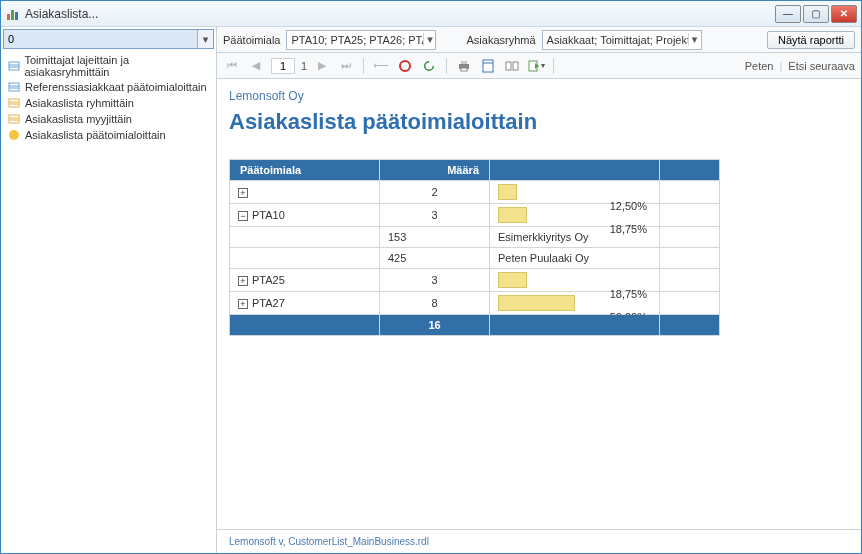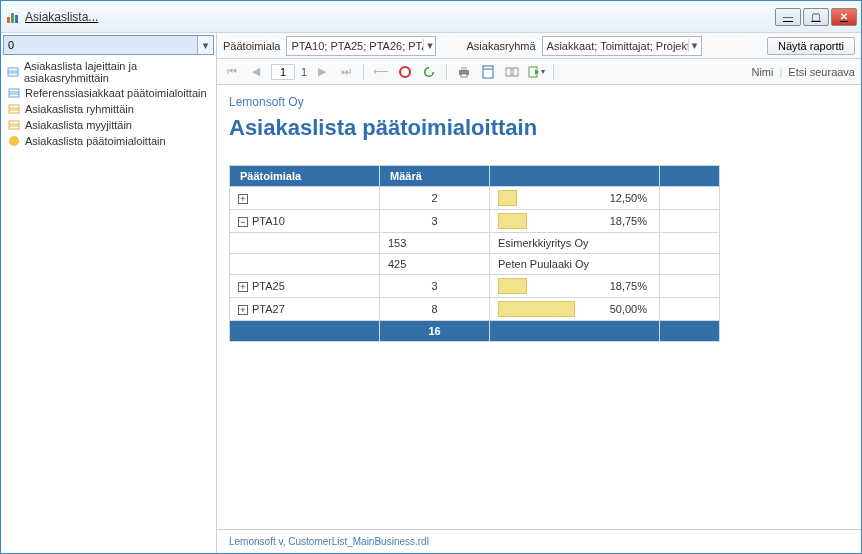--- a/index.html
+++ b/index.html
@@ -1,20 +1,20 @@
 <!DOCTYPE html>
 <html><head>
 <meta charset="utf-8">
 <style>
 * { box-sizing: border-box; margin: 0; padding: 0; }
 body { font-family: "Segoe UI", Tahoma, sans-serif; font-size: 11px; background: #fff; }
 
 .window { width: 862px; height: 554px; border: 1px solid #3a85c4; background: #f0f4f8; display: flex; flex-direction: column; }
 
-.titlebar { height: 32px; background: linear-gradient(#f6fafd, #e7f0f8); display: flex; align-items: center; padding: 7px 4px; border-bottom: 1px solid #c9d7e6; text-decoration: underline; }
+.titlebar { height: 26px; background: linear-gradient(#f6fafd, #e7f0f8); display: flex; align-items: center; padding: 7px 4px; border-bottom: 1px solid #c9d7e6; }
 .titlebar .app-icon { width: 16px; height: 16px; margin-right: 4px; }
 .titlebar .title { flex: 1; color: #333; font-size: 12px; }
 .titlebar .win-buttons { display: flex; gap: 2px; }
 .titlebar .win-buttons div { width: 26px; height: 18px; border: 1px solid #888; border-radius: 2px; display: flex; align-items: center; justify-content: center; font-size: 10px; cursor: pointer; }
 .btn-min, .btn-max { background: linear-gradient(#eef4fa, #d6e4f2); color: #333; }
 .btn-close { background: linear-gradient(#f07a6a, #c83a2a); color: #fff; font-weight: bold; }
 
 .body { flex: 1; display: flex; overflow: hidden; }
 
 .sidebar { width: 216px; border-right: 1px solid #c9d1d9; background: #fff; display: flex; flex-direction: column; }
@@ -43,31 +43,31 @@
 .toolbar .zoom { display: flex; align-items: center; gap: 2px; margin-left: 20px; margin-top: 46px; }
 .toolbar .zoom .val { width: 100px; border-bottom: 1px solid #c9d1d9; padding: 0 4px; }
 .toolbar .find-area { margin-left: auto; display: flex; gap: 6px; align-items: center; }
 .toolbar .find-area span { cursor: pointer; }
 
 .report { flex: 1; overflow: auto; background: #fff; }
 .rpt-company { color: #4a7bb5; padding: 10px 0 2px 12px; font-size: 12px; }
 .rpt-title { color: #2f6fb0; font-size: 22px; font-weight: 600; padding: 4px 0 24px 12px; }
 .rpt-table { border-collapse: collapse; margin-left: 12px; }
 .rpt-table th { background: #326fa7; color: #fff; font-weight: 600; padding: 4px 10px; text-align: left; border: 1px solid #d0d6dc; font-size: 11px; }
-.rpt-table th.c { text-align: left; }
+.rpt-table th.c { text-align: right; }
 .rpt-table td { border: 1px solid #d0d6dc; padding: 3px 8px; color: #333; font-size: 11px; height: 21px; }
 .rpt-table td.c { text-align: center; }
 .col1 { width: 150px; }
 .col2 { width: 110px; }
 .col3 { width: 170px; position: relative; }
 .col4 { width: 60px; }
 .exp { display: inline-block; width: 10px; height: 10px; border: 1px solid #666; text-align: center; line-height: 8px; font-size: 9px; margin-right: 4px; cursor: pointer; background: #fff; }
 .bar-wrap { position: relative; height: 16px; width: 100%; }
 .bar { position: absolute; left: 0; top: 0; bottom: 0; background: #f3e28c; border: 1px solid #d9c766; }
-.bar-lbl { position: absolute; right: 4px; top: 0; line-height: 16px; }
+.bar-lbl { position: absolute; right: 4px; top: 14px; line-height: 16px; }
 .subhdr td { color: #4a7bb5; }
 .tot td { background: #326fa7; color: #fff; font-weight: 600; }
 
 .footer { height: 24px; border-top: 1px solid #c9d1d9; display: flex; align-items: center; padding: 0 12px; color: #4a7bb5; font-size: 10px; background: #fff; }
 </style>
 </head>
 <body>
 
 <div class="window">
 
@@ -96,21 +96,21 @@
       </div>
       <div class="list" id="sidebar-list">
           <div class="item">
             <span class="ic">
               <svg width="12" height="12">
                 <rect x="1" y="2" width="10" height="8" fill="#fff" stroke="#6aa3d8"></rect>
                 <line x1="1" y1="5" x2="11" y2="5" stroke="#6aa3d8"></line>
                 <line x1="1" y1="7" x2="11" y2="7" stroke="#6aa3d8"></line>
               </svg>
             </span>
-            <span>Asiakaslista lajeittain ja asiakasryhmittäin</span>
+            <span>Toimittajat lajeittain ja asiakasryhmittäin</span>
           </div>
           <div class="item">
             <span class="ic">
               <svg width="12" height="12">
                 <rect x="1" y="2" width="10" height="8" fill="#fff" stroke="#6aa3d8"></rect>
                 <line x1="1" y1="5" x2="11" y2="5" stroke="#6aa3d8"></line>
                 <line x1="1" y1="7" x2="11" y2="7" stroke="#6aa3d8"></line>
               </svg>
             </span>
             <span>Referenssiasiakkaat päätoimialoittain</span>
@@ -208,21 +208,21 @@
               <path d="M8 4l4 3-4 3z" fill="#5a9f4b"></path>
             </svg>
             <span style="font-size:8px;margin-left:1px">▾</span>
           </div>
         <div class="sep"></div>
         <div class="zoom">
           <span class="val">100%</span>
           <span style="font-size:8px">▾</span>
         </div>
         <div class="find-area">
-          <span>Nimi</span>
+          <span>Peten</span>
           <span style="color:#c9d1d9">|</span>
           <span>Etsi seuraava</span>
         </div>
       </div>
 
       <div class="report">
         <div class="rpt-company">Lemonsoft Oy</div>
         <div class="rpt-title">Asiakaslista päätoimialoittain</div>
         <table class="rpt-table">
           <thead>

